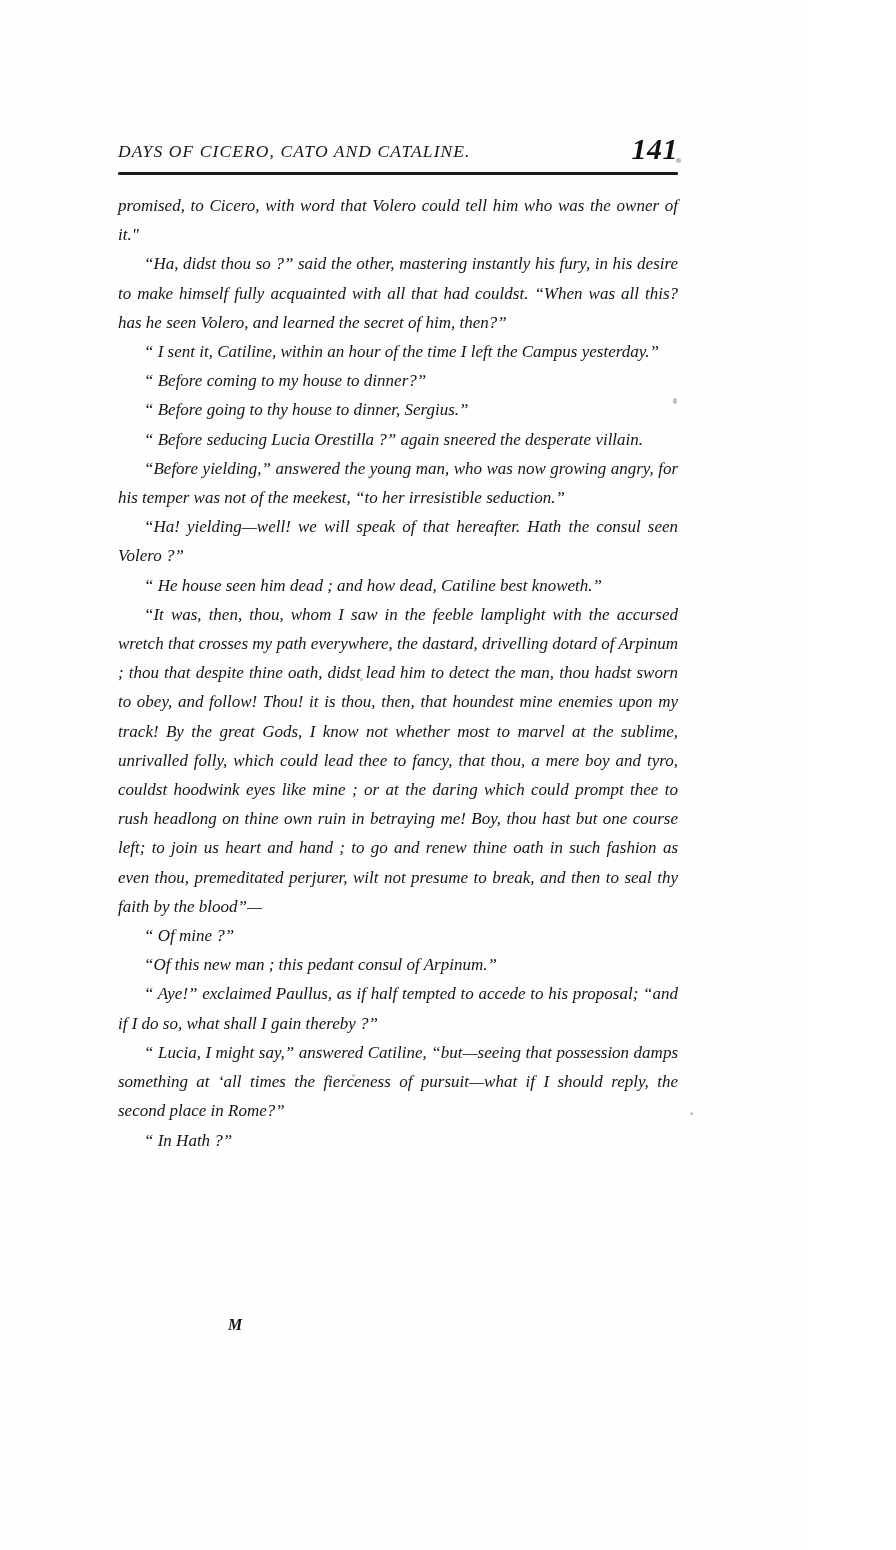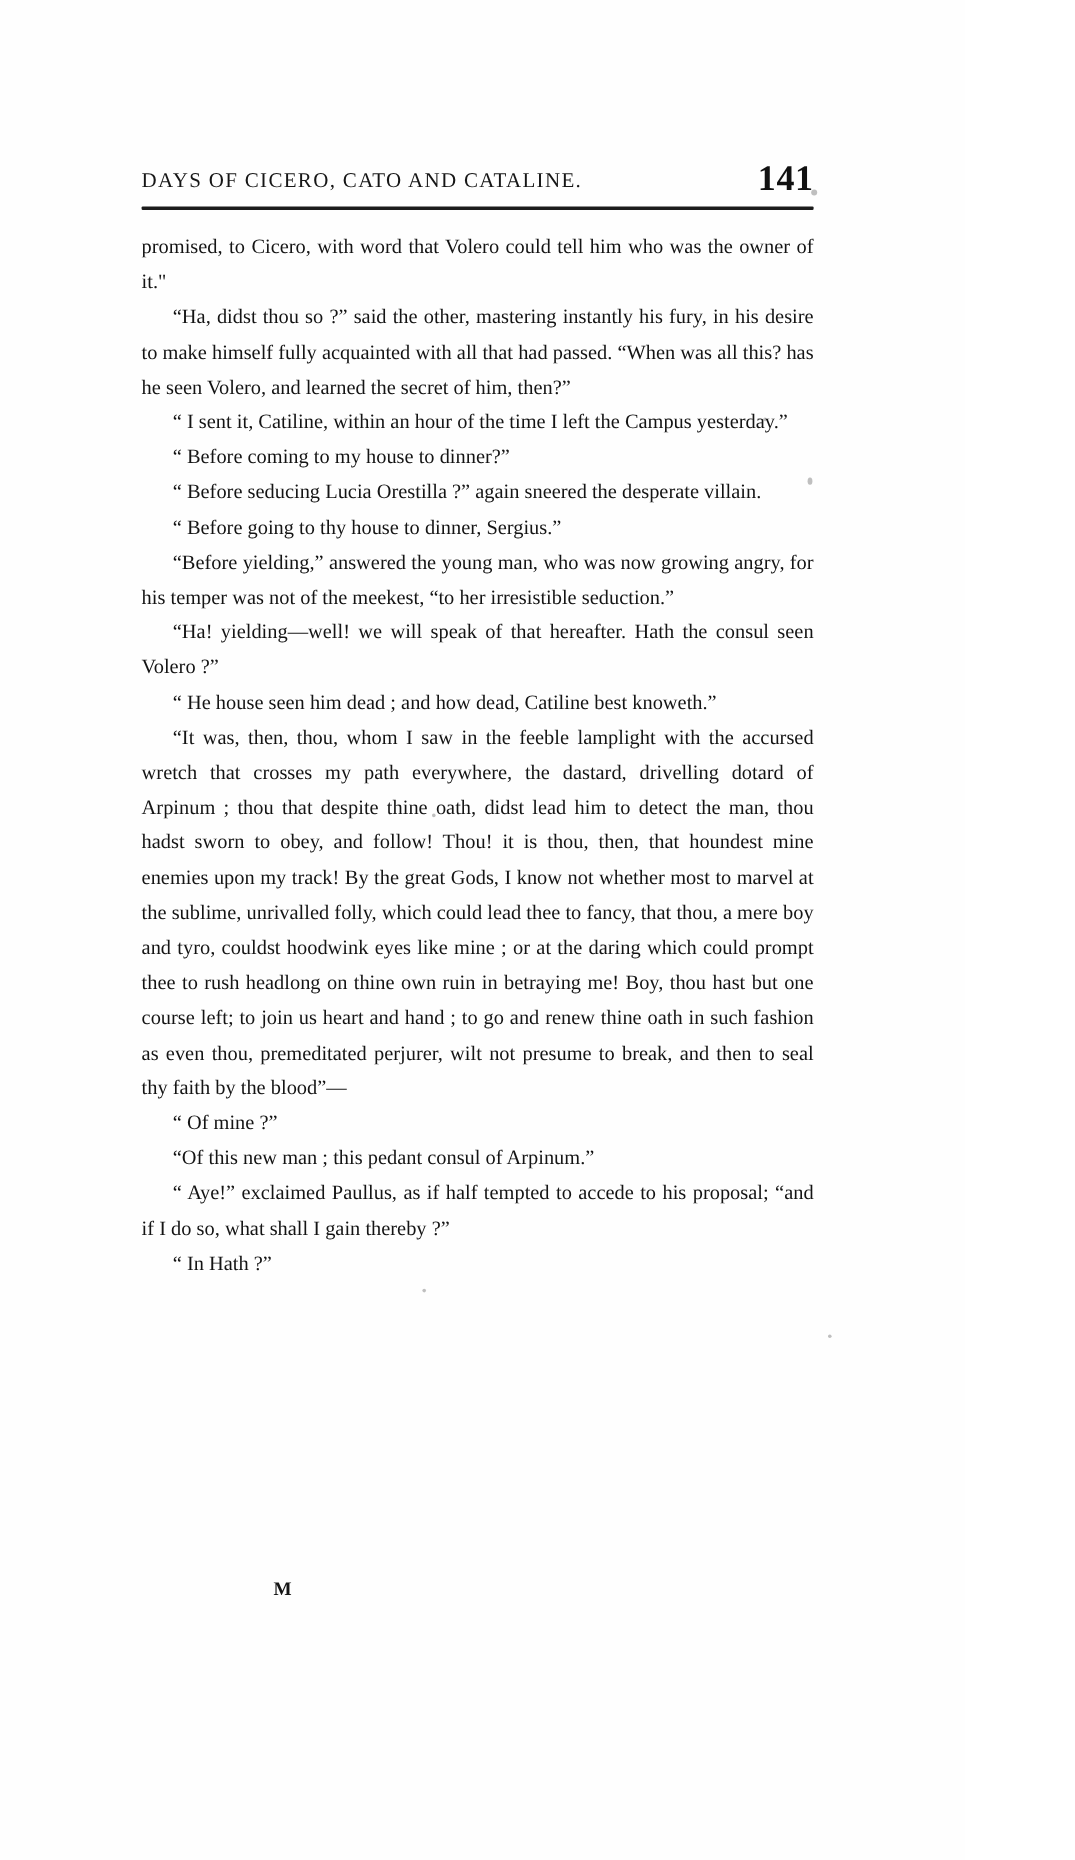--- a/index.html
+++ b/index.html
@@ -15,20 +15,21 @@
     color: #1a1a1a;
     overflow: hidden;
   }
   .page {
     position: absolute;
     left: 0;
     top: 0;
     width: 804px;
     height: 1550px;
     background: #fefefe;
+    font-style: italic;
   }
   .page-inner {
     position: absolute;
     left: 118px;
     top: 130px;
     width: 560px;
   }
   .running-head {
     display: flex;
     align-items: baseline;
@@ -112,32 +113,33 @@
 
     <div class="running-head">
       <div class="running-head-title">DAYS OF CICERO, CATO AND CATALINE.</div>
       <div class="running-head-folio">141</div>
     </div>
 
     <div class="rule"></div>
 
     <div class="body-text">
       <p class="para first">promised, to Cicero, with word that Volero could tell him who was the owner of it."</p>
-      <p class="para">“Ha, didst thou so ?” said the other, mastering instantly his fury, in his desire to make himself fully acquainted with all that had passed. “When was all this? has he seen Volero, and learned the secret of him, then?”</p>
+      <p class="para">“Ha, didst thou so ?” said the other, mastering instantly his fury, in his desire to make himself fully acquainted with all that had couldst. “When was all this? has he seen Volero, and learned the secret of him, then?”</p>
       <p class="para">“ I sent it, Catiline, within an hour of the time I left the Campus yesterday.”</p>
       <p class="para">“ Before coming to my house to dinner?”</p>
+      <p class="para">“ Before going to thy house to dinner, Sergius.”</p>
       <p class="para">“ Before seducing Lucia Orestilla ?” again sneered the desperate villain.</p>
-      <p class="para">“ Before going to thy house to dinner, Sergius.”</p>
       <p class="para">“Before yielding,” answered the young man, who was now growing angry, for his temper was not of the meekest, “to her irresistible seduction.”</p>
       <p class="para">“Ha! yielding—well! we will speak of that hereafter. Hath the consul seen Volero ?”</p>
       <p class="para">“ He house seen him dead ; and how dead, Catiline best knoweth.”</p>
       <p class="para">“It was, then, thou, whom I saw in the feeble lamplight with the accursed wretch that crosses my path everywhere, the dastard, drivelling dotard of Arpinum ; thou that despite thine oath, didst lead him to detect the man, thou hadst sworn to obey, and follow! Thou! it is thou, then, that houndest mine enemies upon my track! By the great Gods, I know not whether most to marvel at the sublime, unrivalled folly, which could lead thee to fancy, that thou, a mere boy and tyro, couldst hoodwink eyes like mine ; or at the daring which could prompt thee to rush headlong on thine own ruin in betraying me! Boy, thou hast but one course left; to join us heart and hand ; to go and renew thine oath in such fashion as even thou, premeditated perjurer, wilt not presume to break, and then to seal thy faith by the blood”—</p>
       <p class="para">“ Of mine ?”</p>
       <p class="para">“Of this new man ; this pedant consul of Arpinum.”</p>
       <p class="para">“ Aye!” exclaimed Paullus, as if half tempted to accede to his proposal; “and if I do so, what shall I gain thereby ?”</p>
+      <p class="para">“ Lucia, I might say,” answered Catiline, “but—seeing that possession damps something at ‘all times the fierceness of pursuit—what if I should reply, the second place in Rome?”</p>
       <p class="para">“ In Hath ?”</p>
     </div>
 
   </div>
 
   <div class="signature">M</div>
 
 </div>
 
 </body></html>

